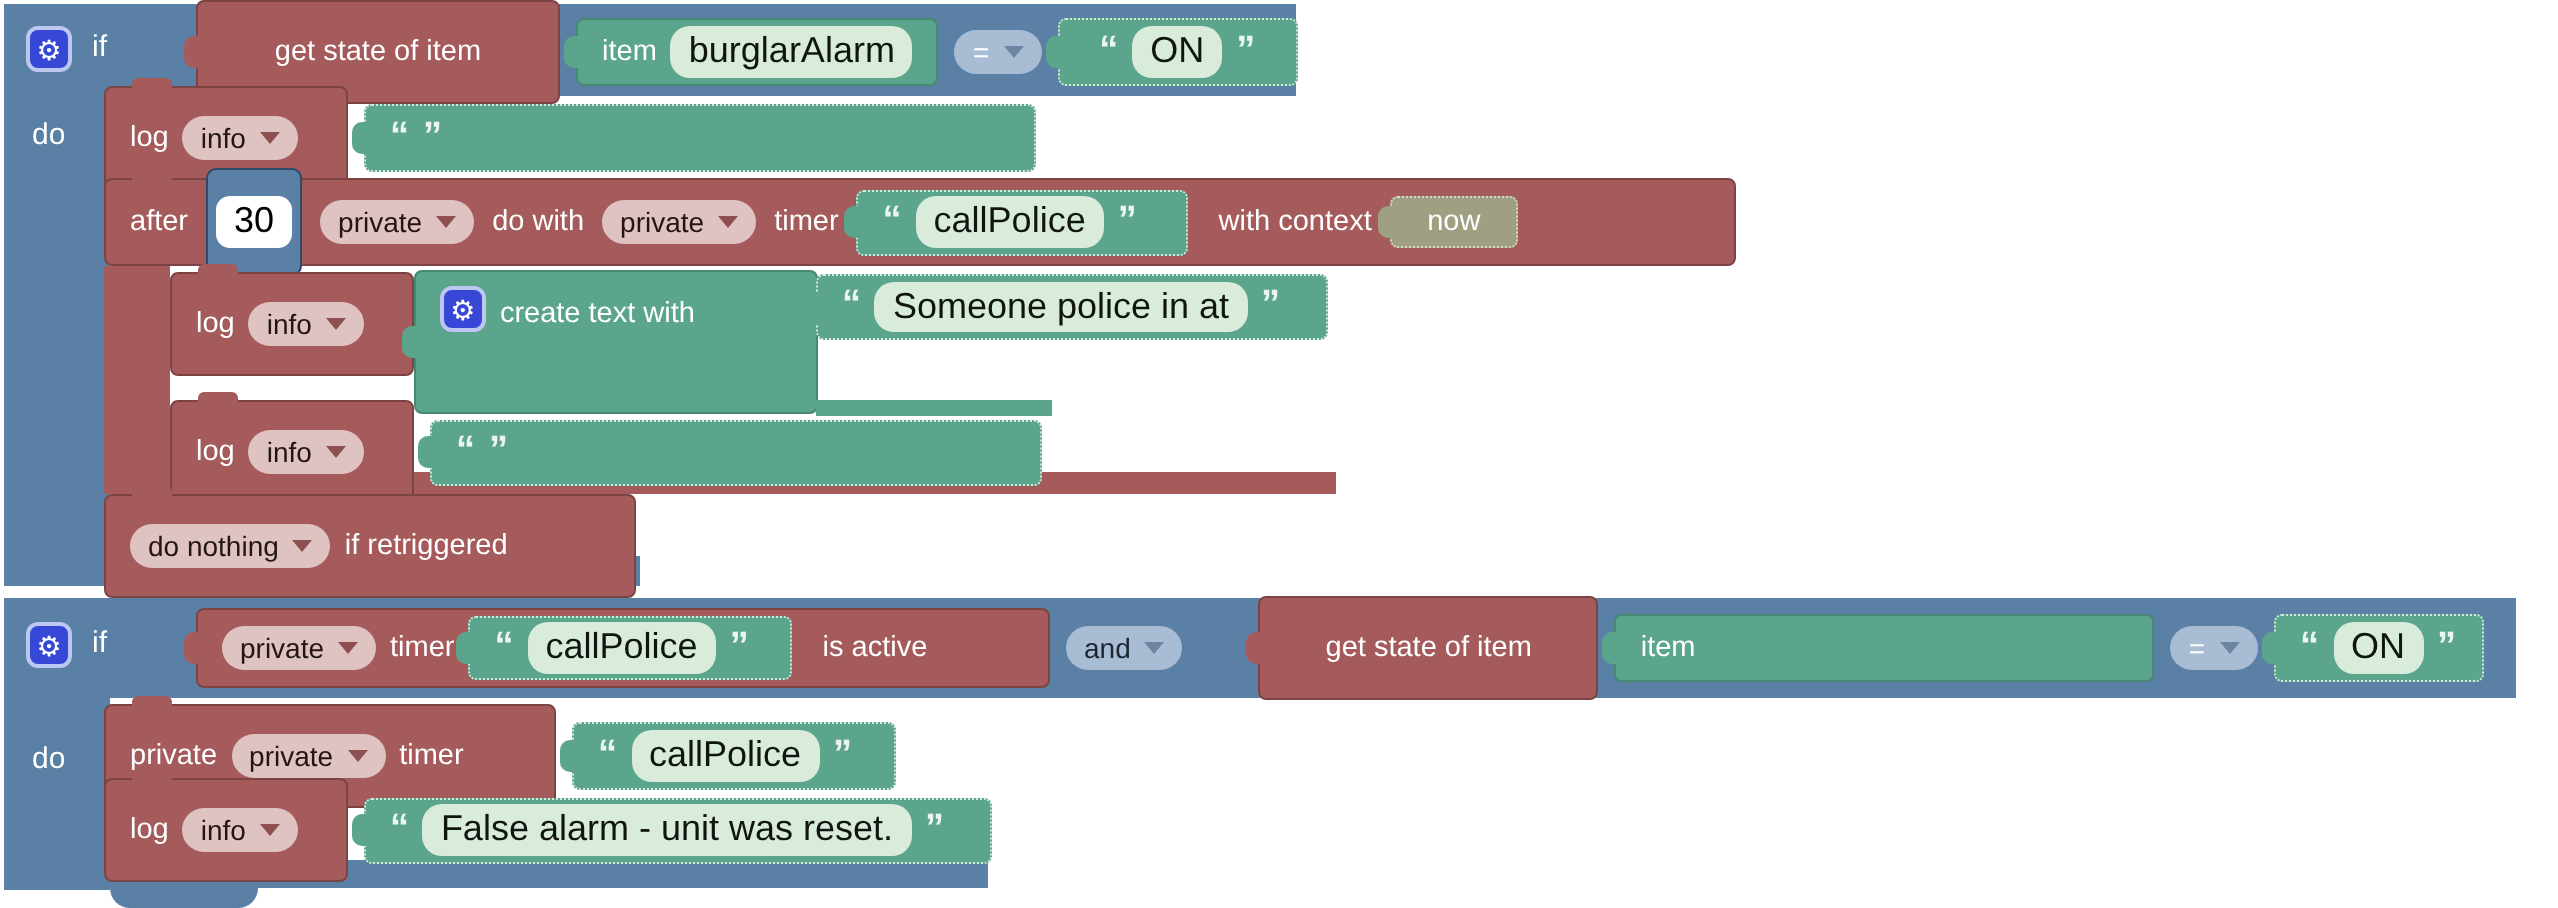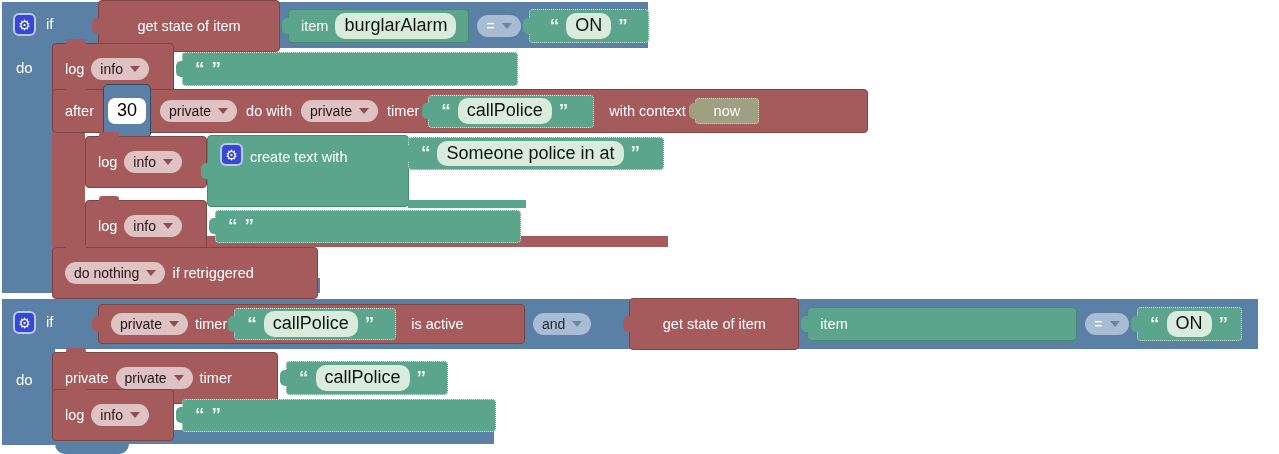--- a/index.html
+++ b/index.html
@@ -237,17 +237,18 @@
   <div class="row" style="left:52px;top:397px;height:36px;">
     <div class="block red h36 tnotch socket" style="min-width:118px;">
       <span class="lbl">log</span>
       <div class="pill pill-red">
         <span>info</span>
         <span class="arr"></span>
       </div>
     </div>
     <div class="block green shadow h33 vnotch" style="min-width:314px;">
       <span class="q">“</span>
+      <span class="fld">False alarm - unit was reset.</span>
       <span class="q">”</span>
     </div>
   </div>
 
 </div>
 
 </body></html>

